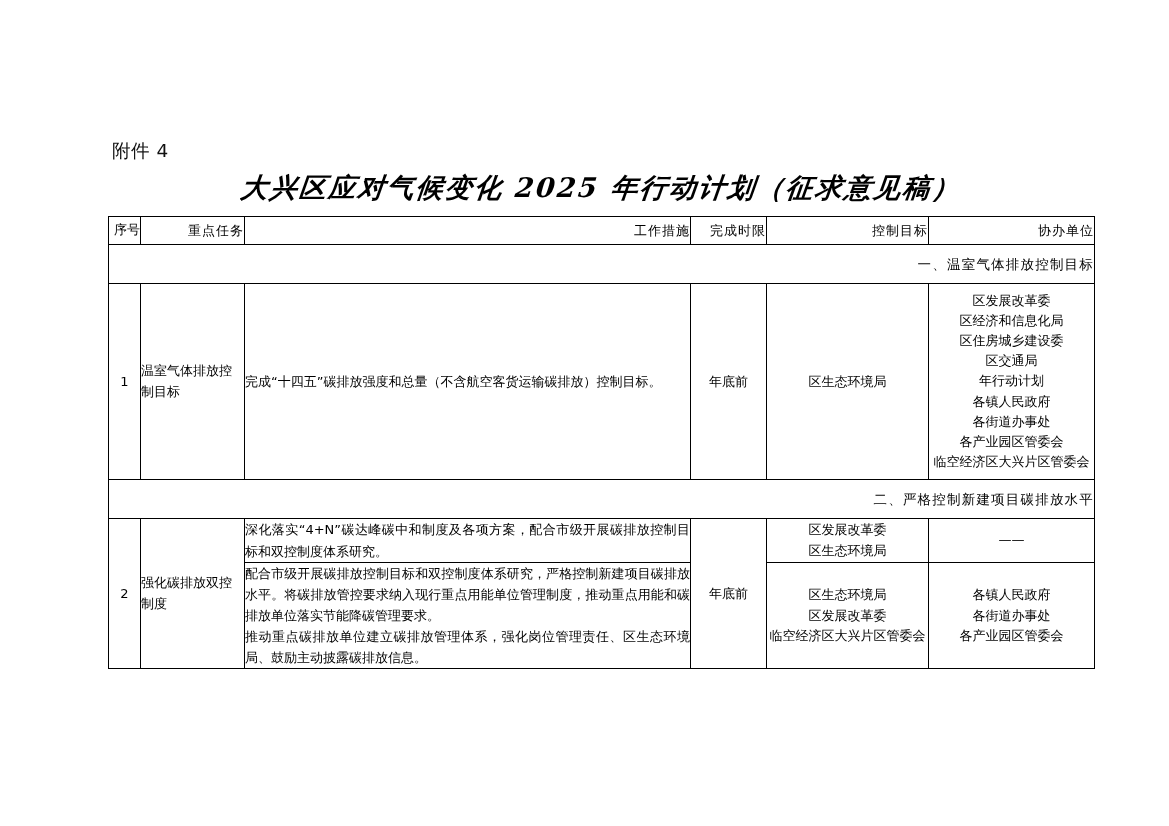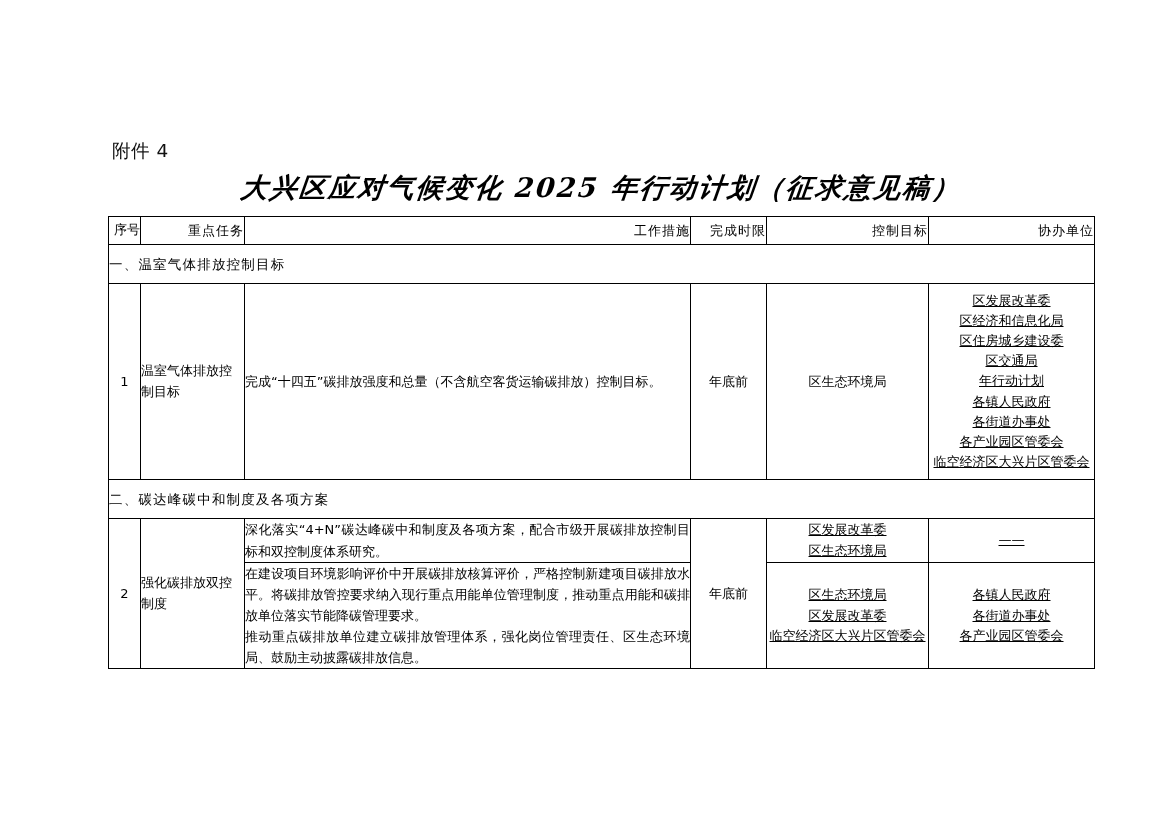--- a/index.html
+++ b/index.html
@@ -88,21 +88,21 @@
     padding: 6px 2px;
     height: 27px;
   }
   .th-cell.narrow {
     letter-spacing: 0;
     line-height: 1.25;
     word-break: break-all;
   }
 
   .section-row td {
-    text-align: left;
+    text-align: right;
     height: 38px;
     font-size: 13.5px;
     font-weight: bold;
     letter-spacing: 1.2px;
   }
 
   .cell-center {
     text-align: center;
     padding: 4px 3px;
   }
@@ -116,21 +116,20 @@
     text-justify: inter-ideograph;
     padding: 4px 6px 4px 7px;
     line-height: 1.62;
     vertical-align: top;
     margin-left: 40px;
   }
   .cell-units {
     text-align: center;
     padding: 4px 4px;
     line-height: 1.55;
-    text-decoration: underline;
   }
   .cell-units .u-line { display: block; }
   .dash-cell {
     text-align: center;
     letter-spacing: 0;
   }
 
   .h-row1 { height: 196px; }
   .r2-sub1 { height: 44px; }
   .r2-sub2 { height: 92px; }
@@ -183,42 +182,42 @@
               <span class="u-line">区交通局</span>
               <span class="u-line">年行动计划</span>
               <span class="u-line">各镇人民政府</span>
               <span class="u-line">各街道办事处</span>
               <span class="u-line">各产业园区管委会</span>
               <span class="u-line">临空经济区大兴片区管委会</span>
             </td>
         </tr>
 
         <tr class="section-row">
-          <td colspan="6">二、碳达峰碳中和制度及各项方案</td>
+          <td colspan="6">二、严格控制新建项目碳排放水平</td>
         </tr>
 
         <tr class="r2-sub1">
           <td class="cell-center" rowspan="2">2</td>
           <td class="cell-task" rowspan="2">强化碳排放双控制度</td>
           <td class="cell-meas">
               <div>深化落实“4+N”碳达峰碳中和制度及各项方案，配合市级开展碳排放控制目标和双控制度体系研究。</div>
             </td>
           <td class="cell-center" rowspan="2">年底前</td>
           <td class="cell-units">
               <span class="u-line">区发展改革委</span>
               <span class="u-line">区生态环境局</span>
             </td>
           <td class="cell-units dash-cell">
               <span class="u-line">——</span>
             </td>
         </tr>
 
         <tr class="r2-sub2">
           <td class="cell-meas">
-              <div>在建设项目环境影响评价中开展碳排放核算评价，严格控制新建项目碳排放水平。将碳排放管控要求纳入现行重点用能单位管理制度，推动重点用能和碳排放单位落实节能降碳管理要求。</div>
+              <div>配合市级开展碳排放控制目标和双控制度体系研究，严格控制新建项目碳排放水平。将碳排放管控要求纳入现行重点用能单位管理制度，推动重点用能和碳排放单位落实节能降碳管理要求。</div>
               <div>推动重点碳排放单位建立碳排放管理体系，强化岗位管理责任、区生态环境局、鼓励主动披露碳排放信息。</div>
             </td>
           <td class="cell-units">
               <span class="u-line">区生态环境局</span>
               <span class="u-line">区发展改革委</span>
               <span class="u-line">临空经济区大兴片区管委会</span>
             </td>
           <td class="cell-units">
               <span class="u-line">各镇人民政府</span>
               <span class="u-line">各街道办事处</span>

